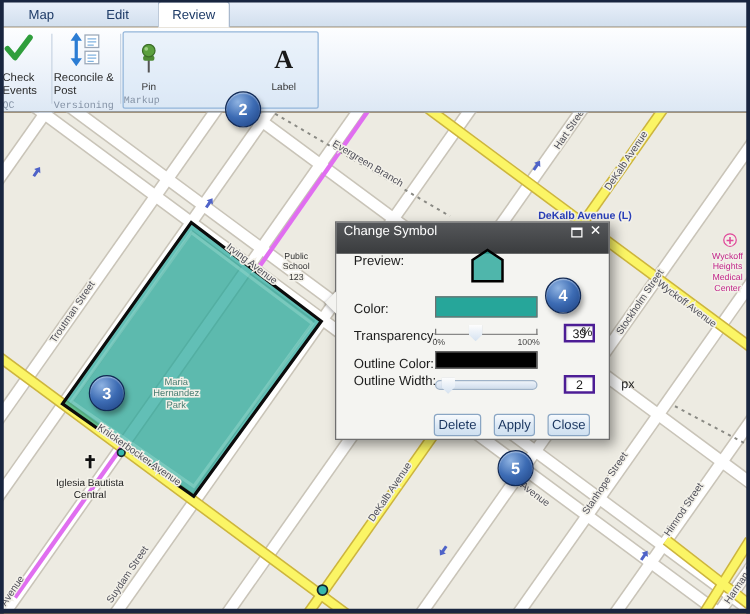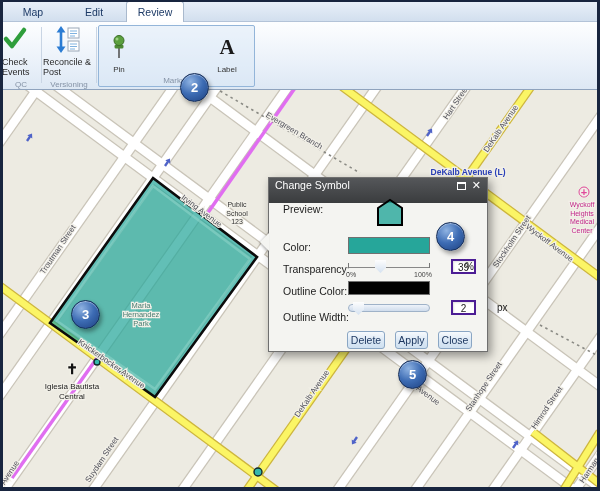--- a/index.html
+++ b/index.html
@@ -16,22 +16,22 @@
 
   
   #tabbar { position:absolute; left:0; top:0; width:600px; height:22px;
     background:linear-gradient(#eaf1fa,#d2dfee); border-bottom:1px solid #b3c3d8; z-index:20; }
   .tab { position:absolute; top:4px; height:18px; font-size:10.5px; color:#1d3a66;
     text-align:center; line-height:16px; }
   .tab.sel { background:#ffffff; border:1px solid #a9b9cd; border-bottom:none;
     border-radius:3px 3px 0 0; top:1px; height:21px; line-height:20px; }
   #ribbon { position:absolute; left:0; top:22px; width:600px; height:68px;
     background:linear-gradient(#fdfeff,#e9f0f9 65%,#dde8f4); border-bottom:1px solid #8fa3bd; z-index:20; }
-  .grp-label { position:absolute; bottom:1px; width:100%; text-align:center;
-    font-size:8px; color:#8593a6; }
+  .grp-label { position:absolute; bottom:1px; width:100%; 
+    font-size:8px; color:#8593a6;font-family:Liberation Mono, monospace; }
   .rbtn-text { position:absolute; top:35px; width:100%; text-align:left;
     font-size:9px; line-height:10px; color:#2a2a2a; }
   .vsep { position:absolute; top:5px; height:56px; width:1px; background:#c9d5e4; }
   #markup-box { position:absolute; left:98px; top:3px; width:157px; height:62px;
     border:1px solid #93b5d9; border-radius:2px; background:rgba(216,231,246,.45); }
   .tool { position:absolute; top:3px; width:34px; height:48px; text-align:center; }
   .tool.sel { background:#cde2f6; border:1px solid #8ab4de; border-radius:2px; }
   .tool .tlabel { position:absolute; bottom:3px; width:100%; font-size:8px; color:#333; }
   .tool .ticon { position:absolute; top:5px; left:0; width:100%; height:26px;
     display:flex; align-items:center; justify-content:center; }
@@ -255,21 +255,21 @@
     <div class="tick" style="left:160px;"></div>
     <div class="sthumb" style="left:106px;top:82px;"></div>
     <div class="pct" style="left:77px;">0%</div>
     <div class="pct" style="left:145px;">100%</div>
     <div class="valbox" style="top:81px;">39</div>
     <div class="unit" style="top:83px;">%</div>
 
     <div class="dlbl" style="top:107px;">Outline Color:</div>
     <div class="swatch" id="outline-swatch" style="top: 103px; height: 14px; background: rgb(0, 0, 0);"></div>
 
-    <div class="dlbl" style="top:121px;margin-top:12px;">Outline Width:</div>
+    <div class="dlbl" style="top:121px;">Outline Width:</div>
     <div id="ow-track"></div>
     <div class="sthumb" style="left:84px;top:124px;"></div>
     <div class="valbox" style="top:122px;">2</div>
     <div class="unit" style="top:124px;padding-left:32px;">px</div>
 
     <div class="dbtn" style="left:78px;width:38px;">Delete</div>
     <div class="dbtn" style="left:126px;width:33px;">Apply</div>
     <div class="dbtn" style="left:169px;width:34px;">Close</div>
   </div>
 

